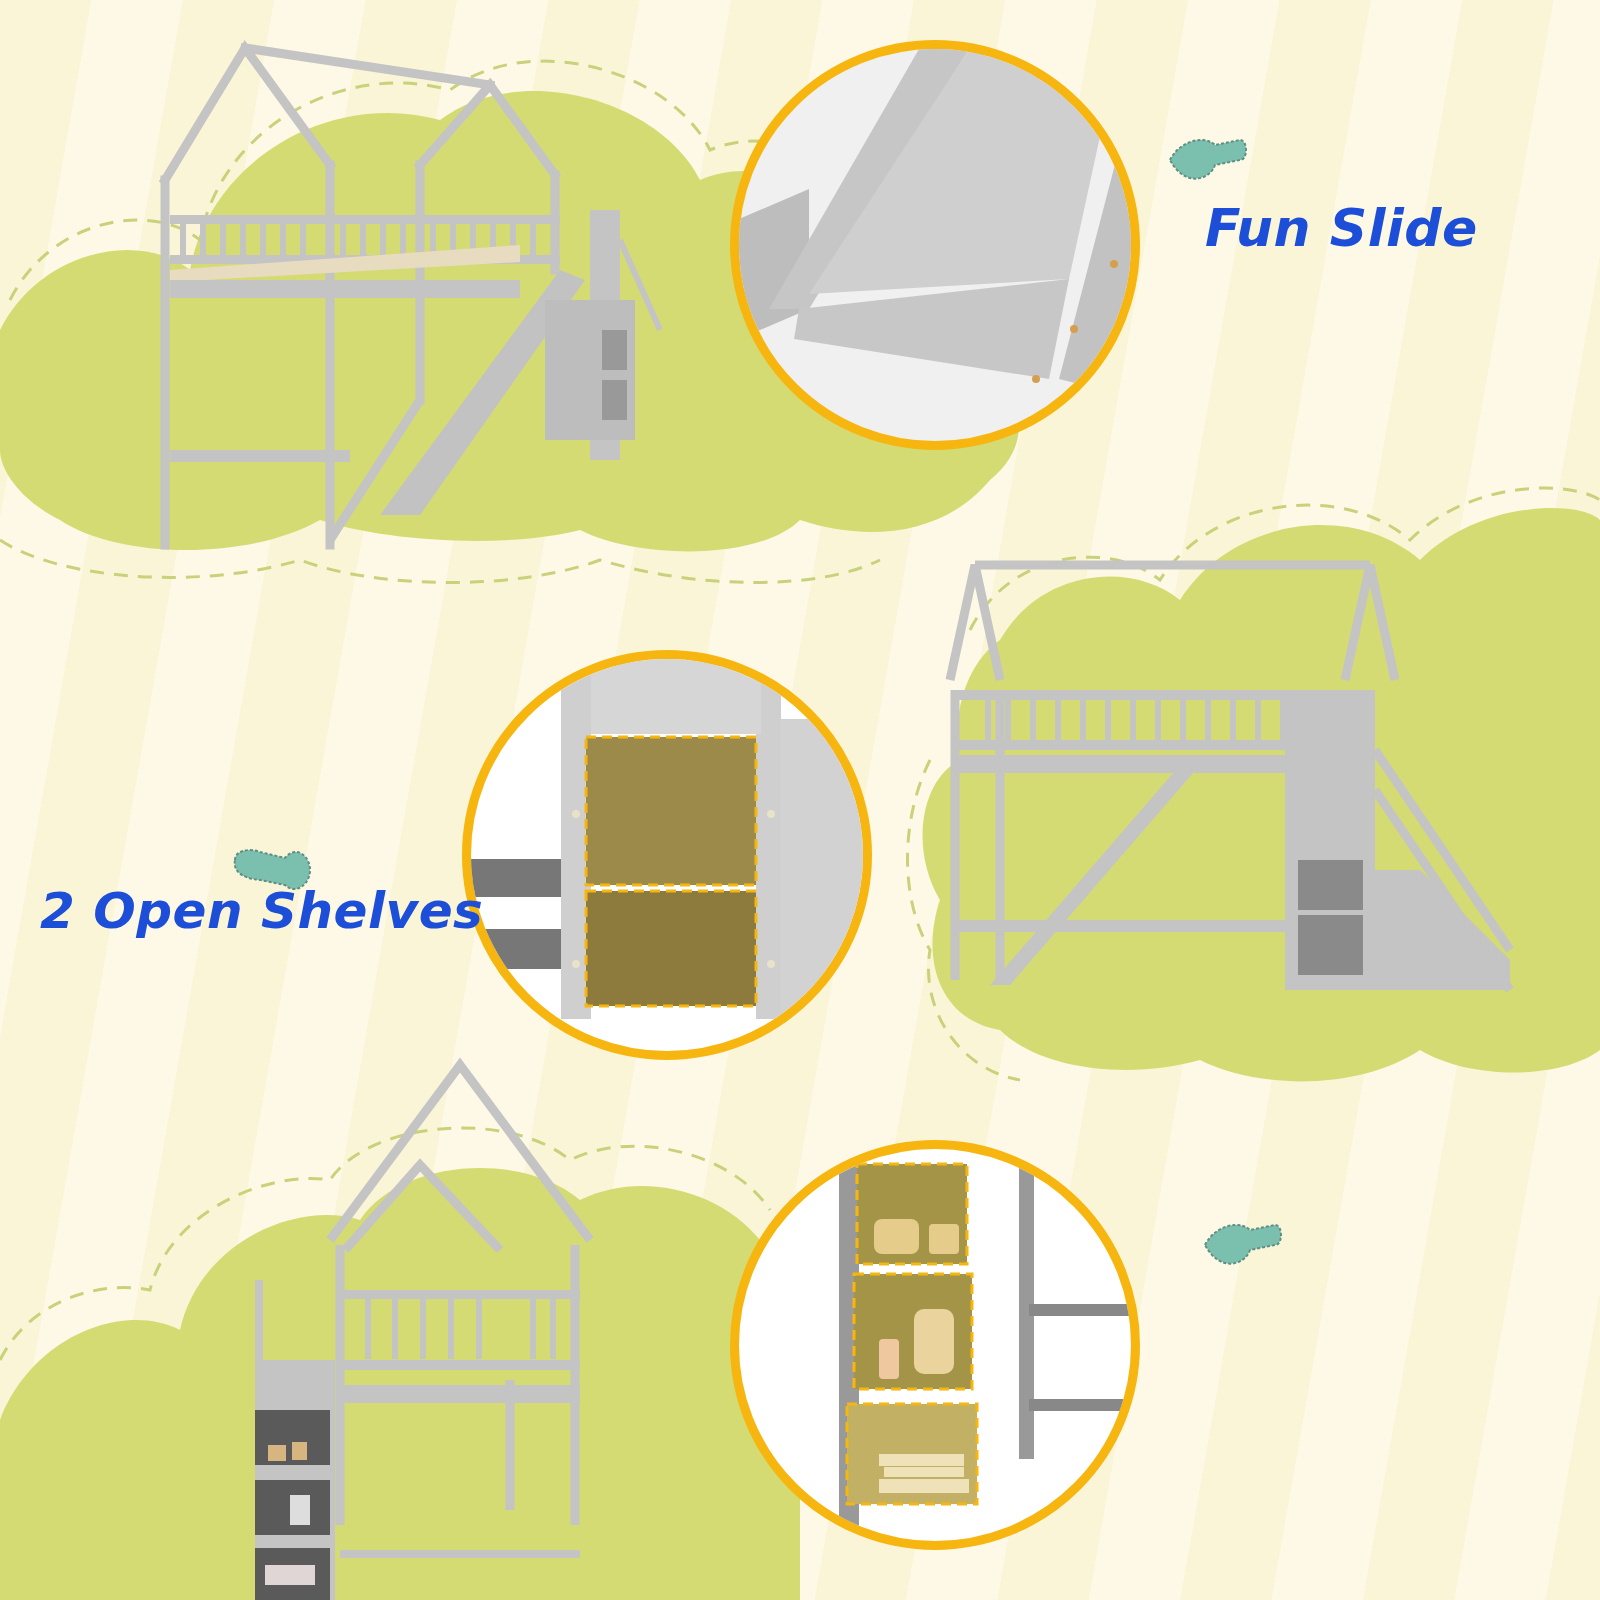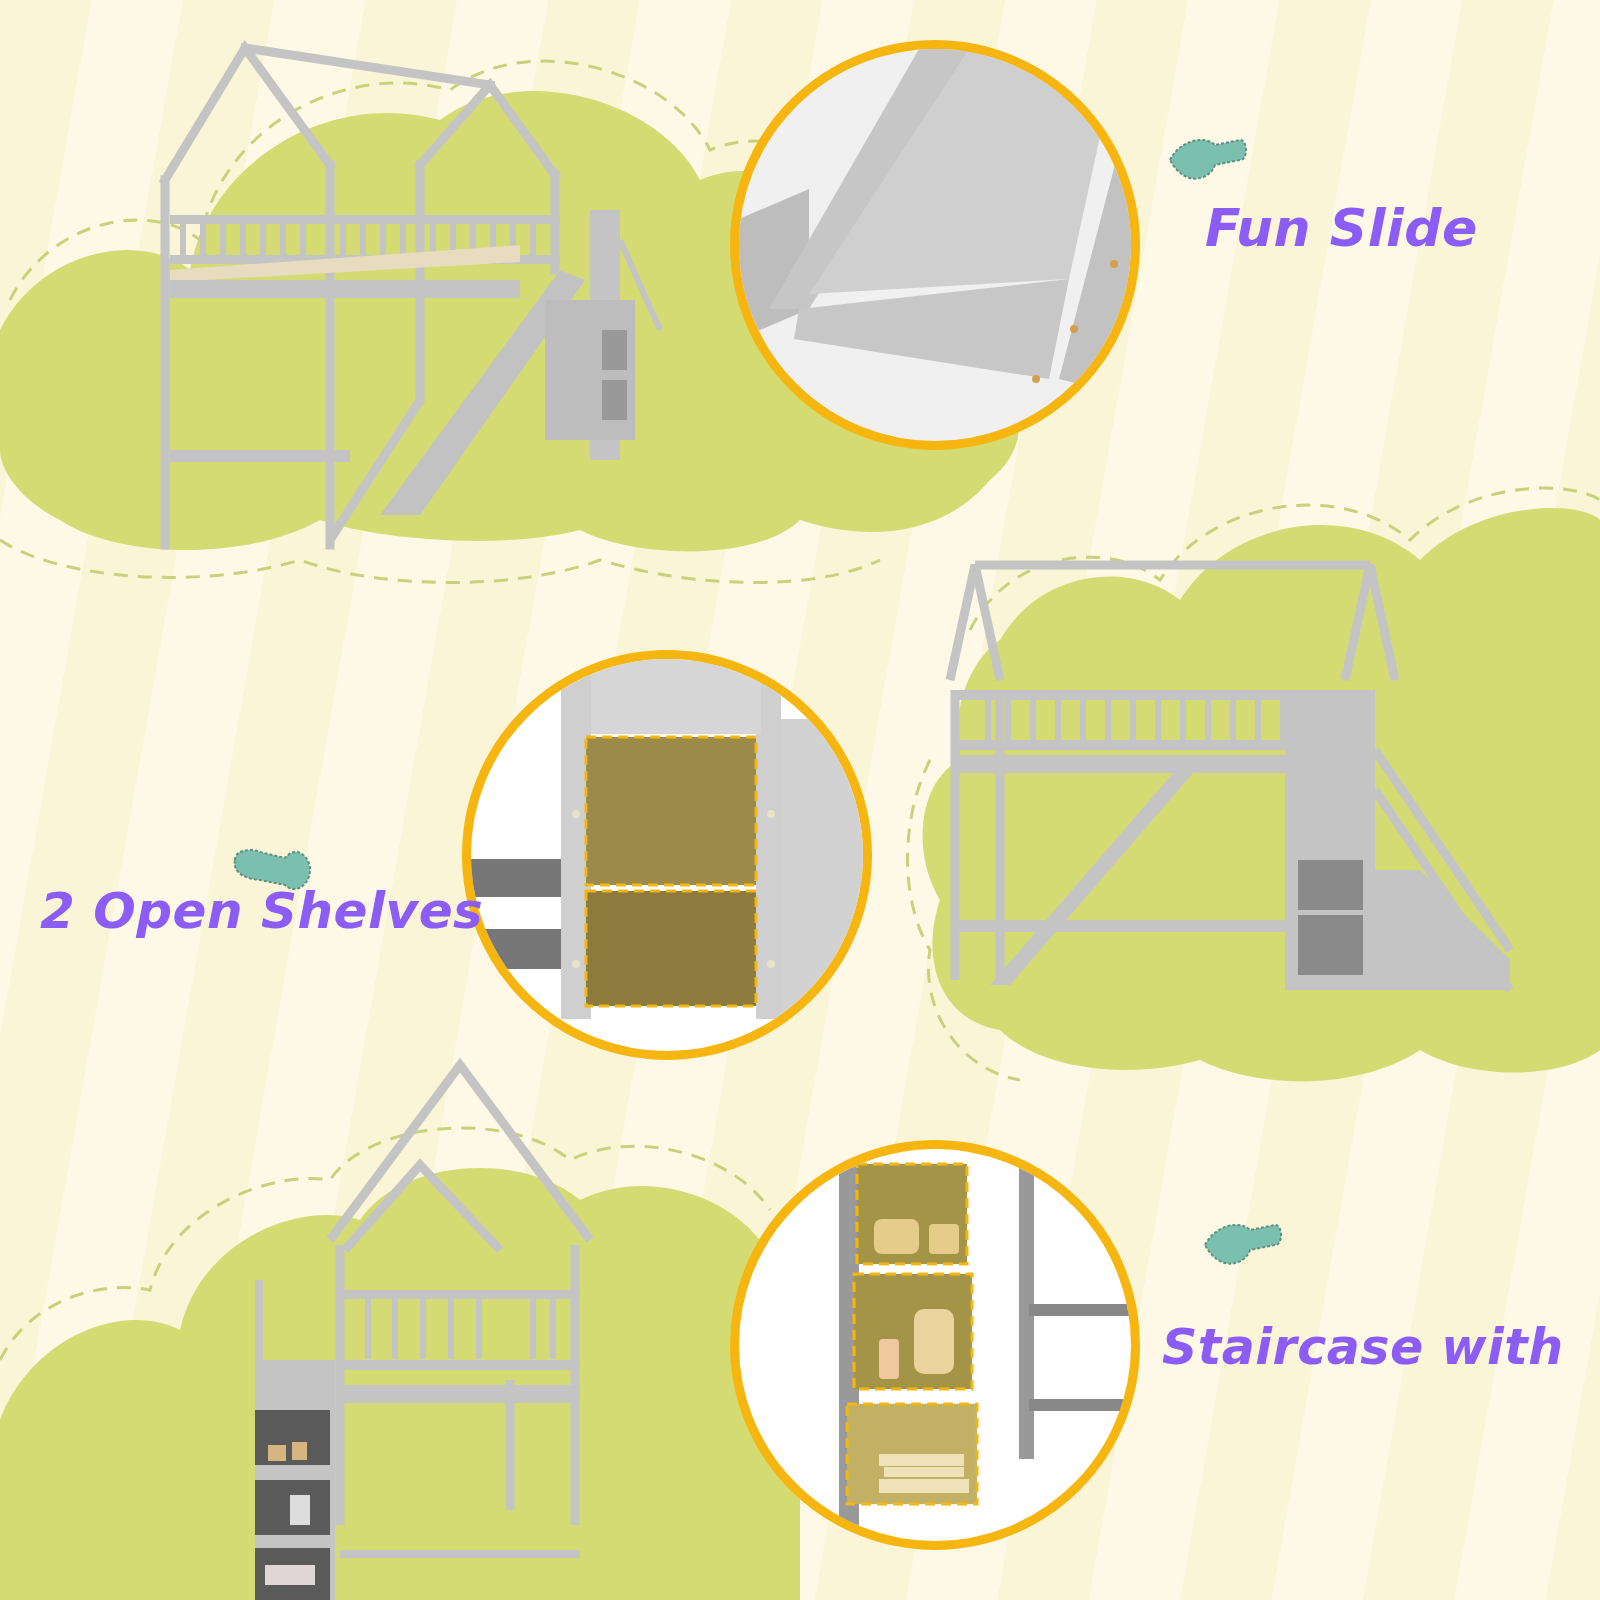--- a/index.html
+++ b/index.html
@@ -2,21 +2,21 @@
 <html><head>
 <meta charset="utf-8">
 <style>
   html,body{margin:0;padding:0;}
   body{width:1600px;height:1600px;overflow:hidden;position:relative;
     background:#fbf6dc;font-family:"DejaVu Sans",sans-serif;}
   .bg-rays{position:absolute;inset:0;
     background:repeating-linear-gradient(100deg,#fbf5d8 0 90px,#fdf9e6 90px 180px);}
   .layer{position:absolute;inset:0;}
   svg{display:block;}
-  .feature-label{position:absolute;color:#8b5cf6;font-weight:bold;font-style:italic;
+  .feature-label{position:absolute;color:#1d4ed8;font-weight:bold;font-style:italic;
     font-family:"DejaVu Sans",sans-serif;letter-spacing:0.5px;line-height:1.08;margin:0;}
   .arrow{position:absolute;}
   .circle{position:absolute;border-radius:50%;border:9px solid #f6b60f;overflow:hidden;
     background:#f4f4f4;box-sizing:border-box;}
 </style>
 </head>
 <body>
 
 <div class="bg-rays"></div>
 
@@ -208,14 +208,13 @@
     <rect x="140" y="305" width="85" height="12" fill="#efe2b8"></rect>
     <rect x="145" y="318" width="80" height="10" fill="#efe2b8"></rect>
     <rect x="140" y="330" width="90" height="14" fill="#efe2b8"></rect>
   </svg>
 </div>
 
 <svg class="arrow" style="left:1195px;top:1215px;" width="90" height="60">
   <path d="M10,30 C20,10 45,5 55,15 L80,10 C88,10 88,30 80,30 L55,35 C50,50 25,58 10,30 Z" fill="#7bbfae" stroke="#5e8f83" stroke-width="2" stroke-dasharray="3 2"></path>
 </svg>
 <div class="feature-label" style="left:1162px;top:1322px;font-size:49px;">
-  <div>Staircase with</div>
 </div>
 
 </body></html>

